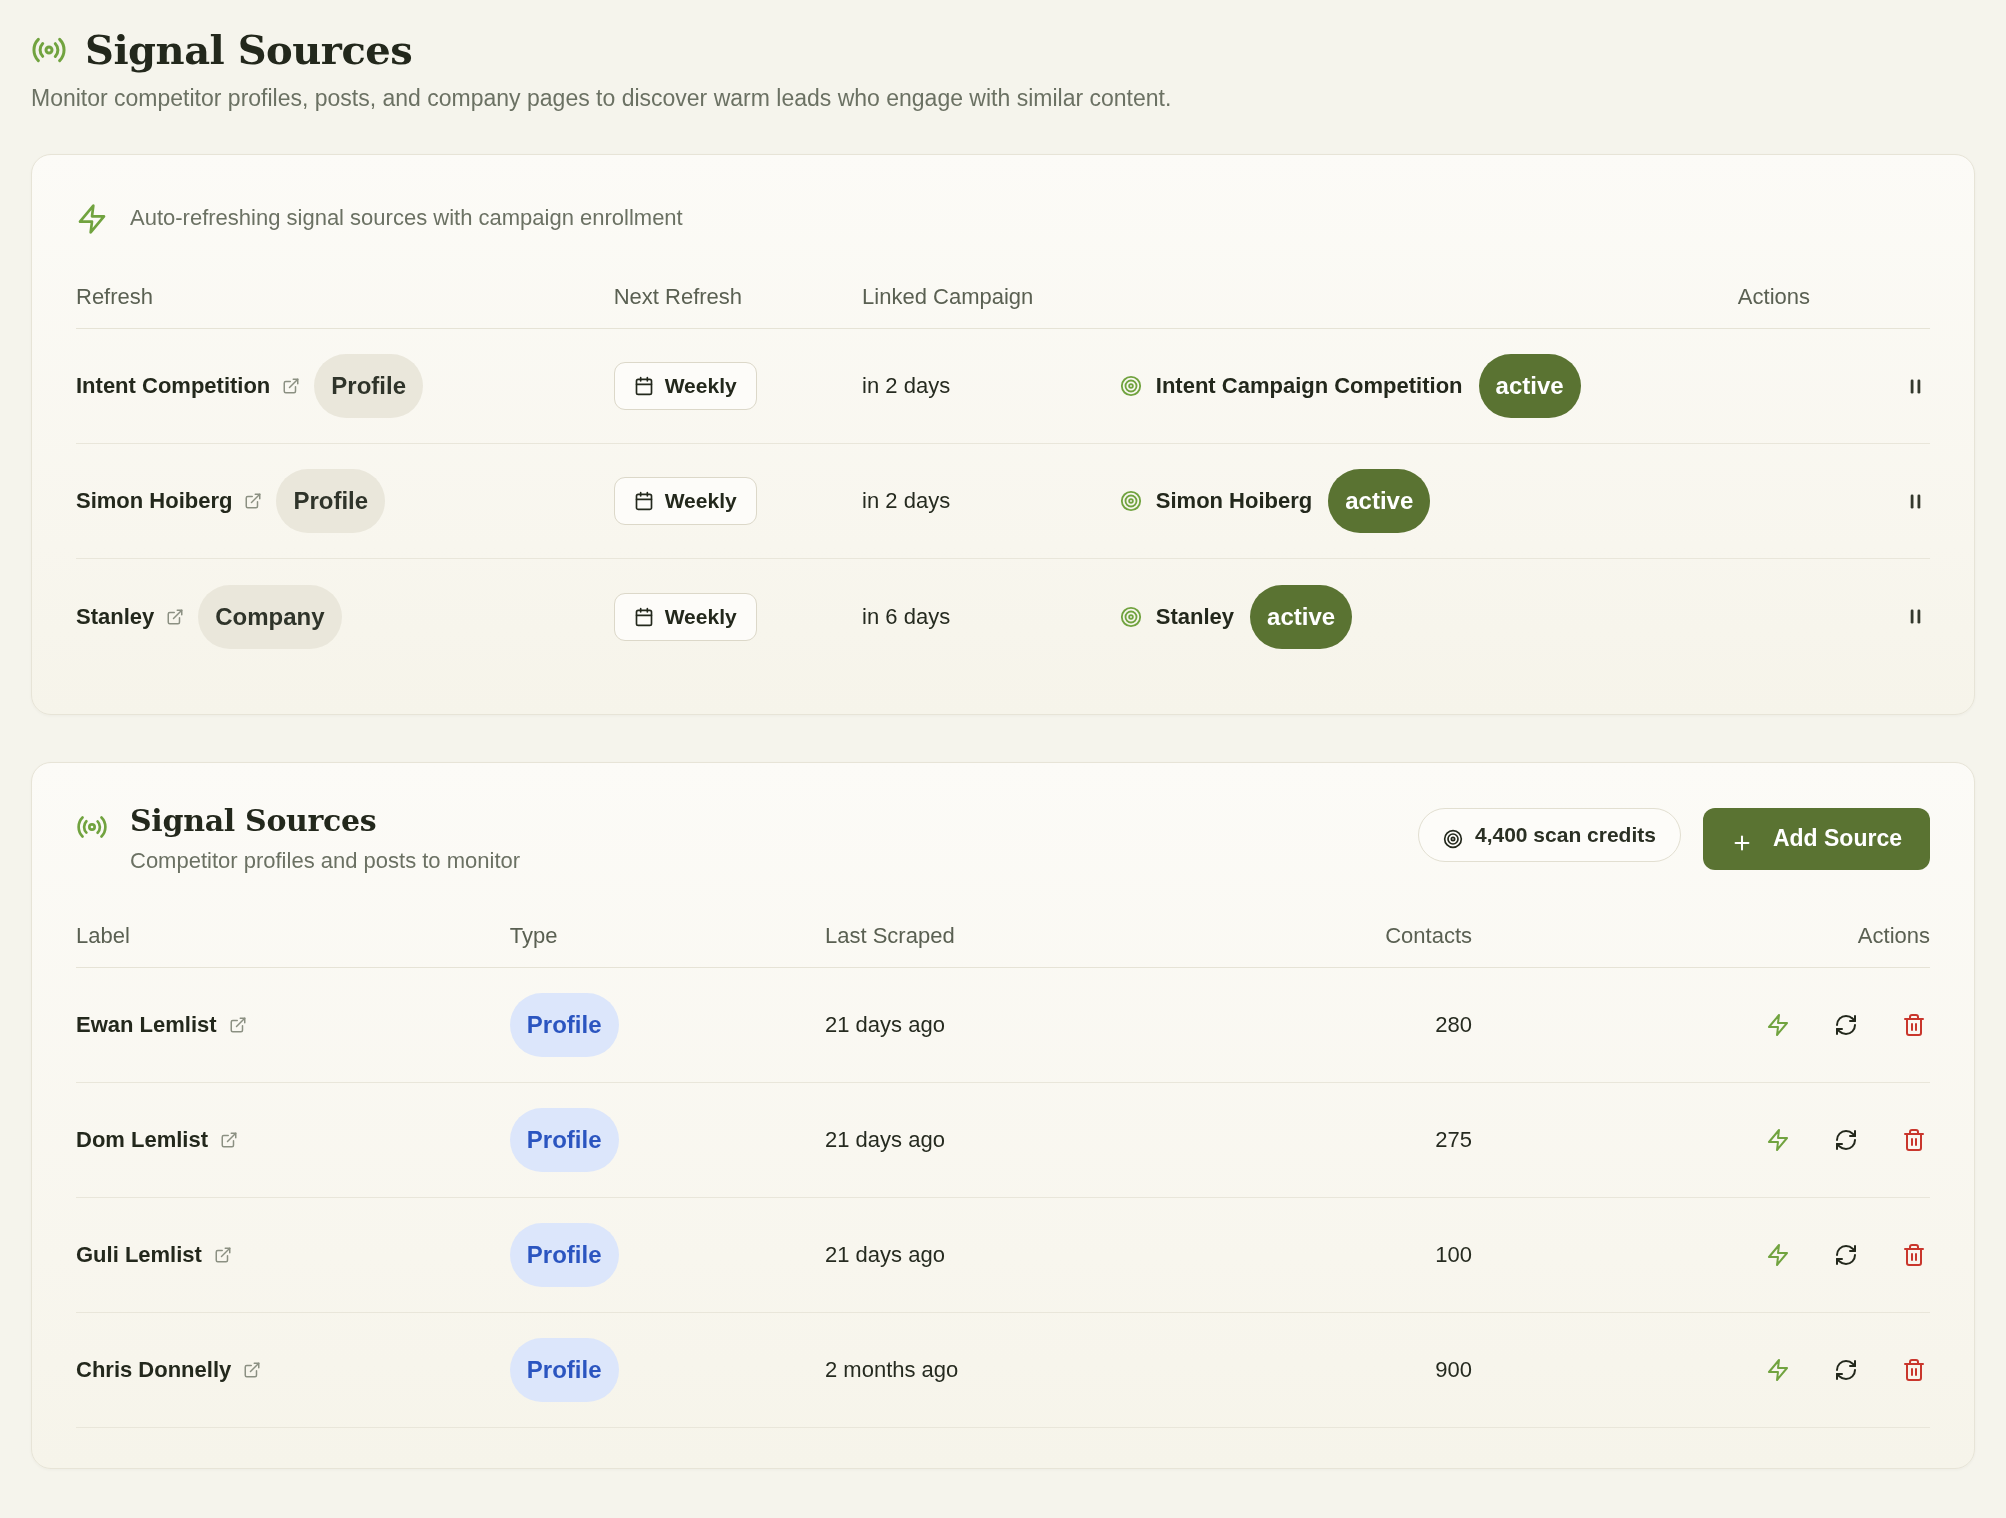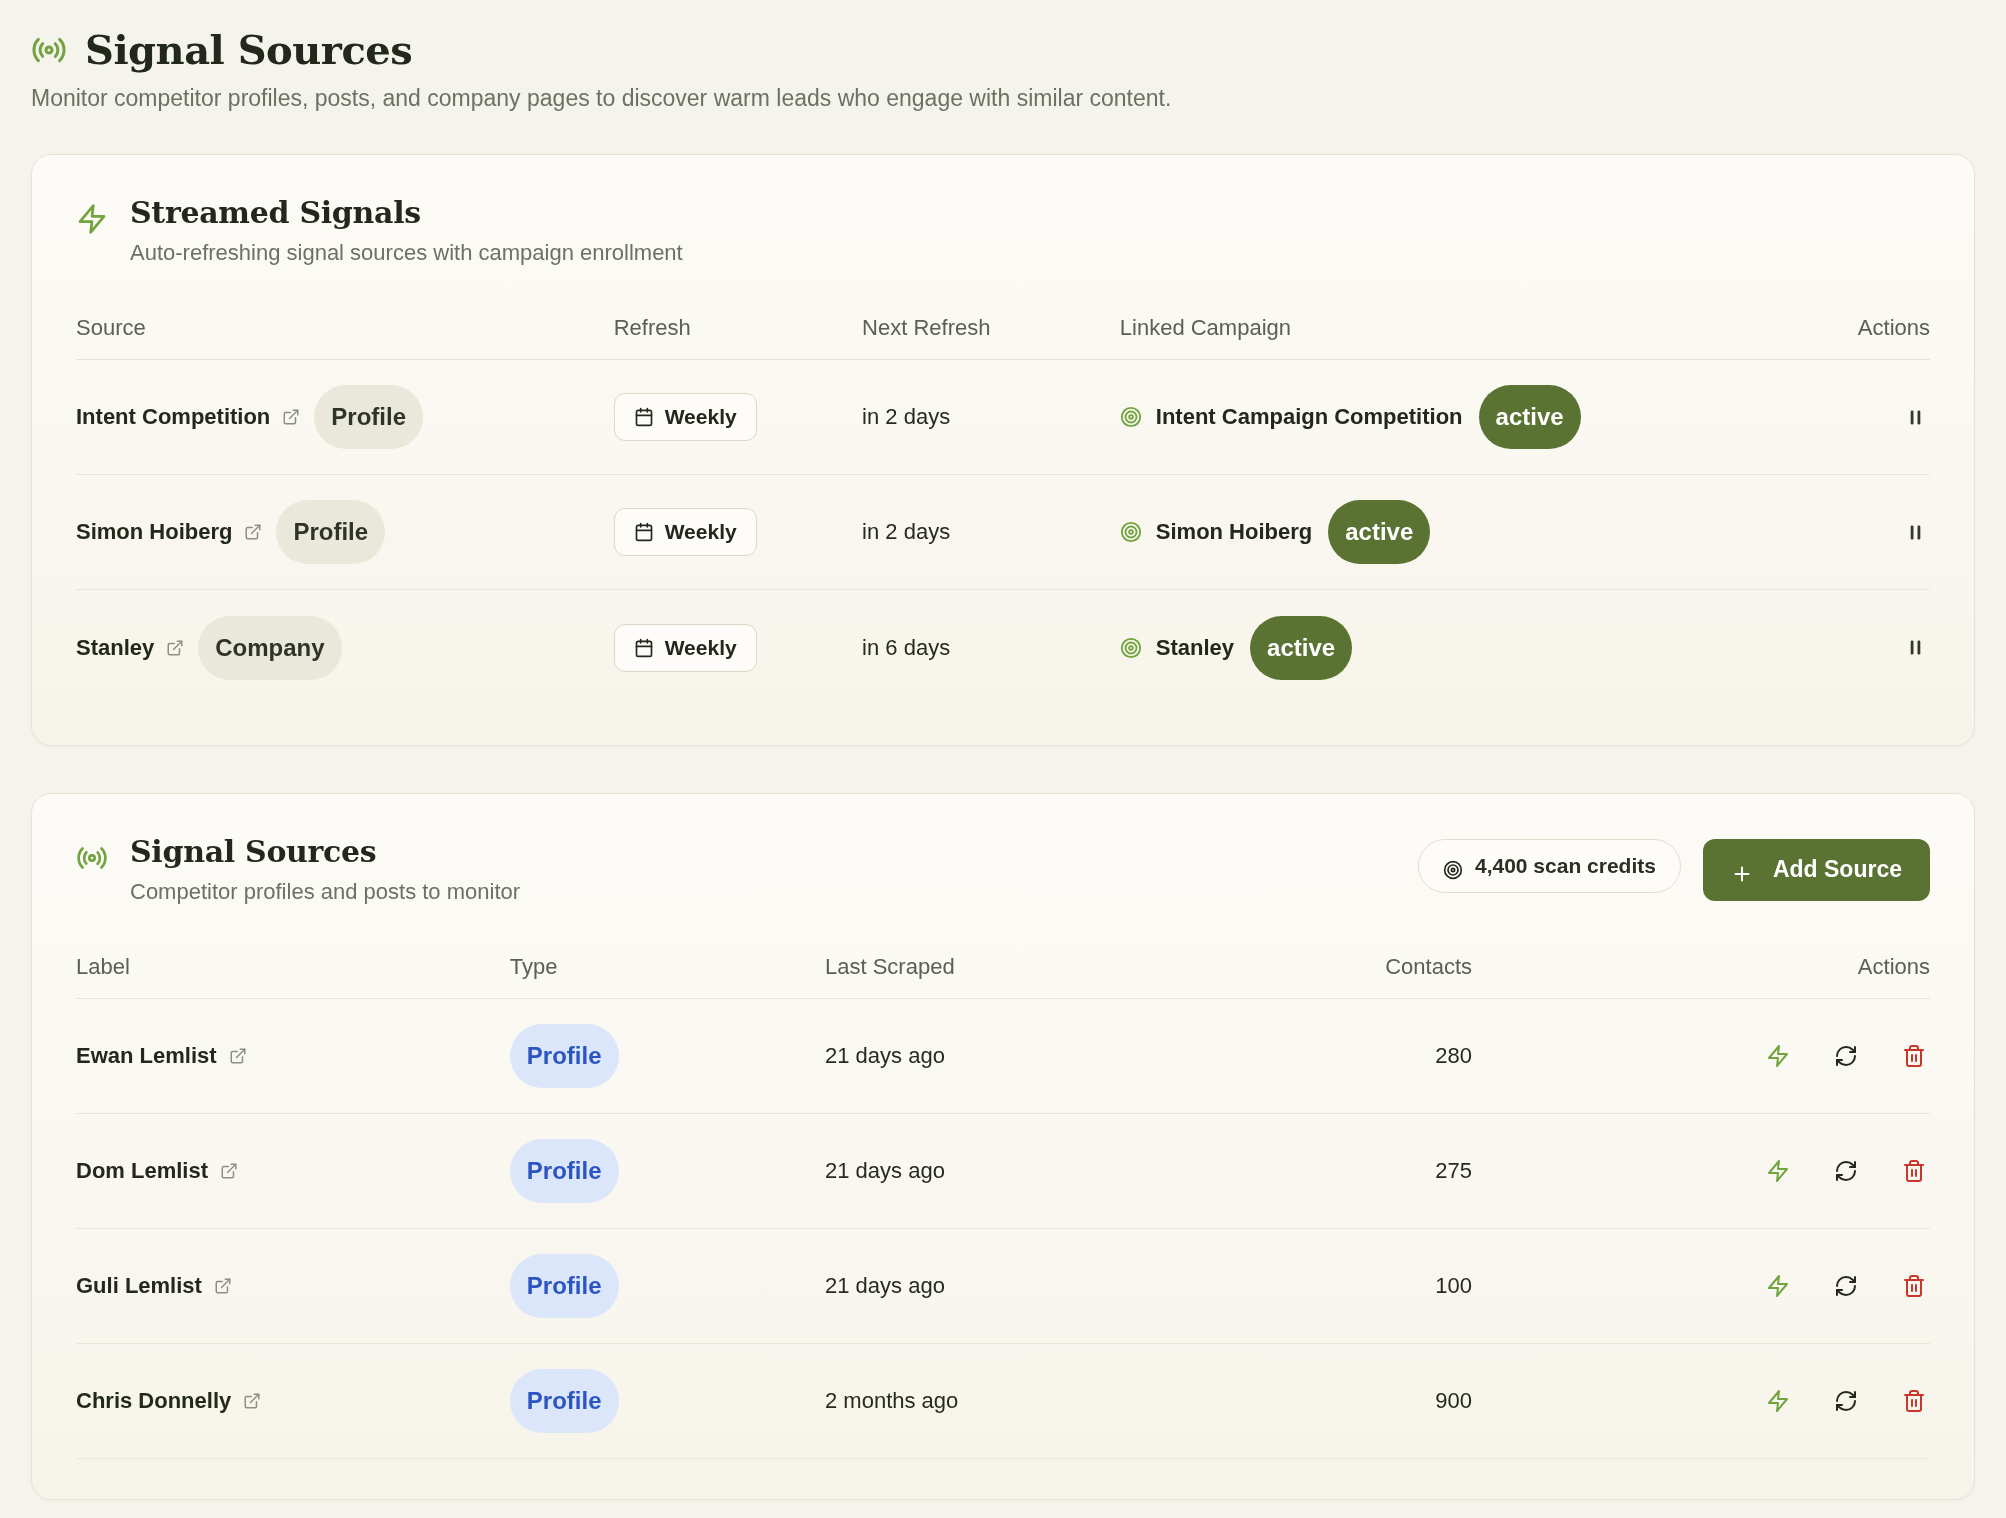--- a/index.html
+++ b/index.html
@@ -115,28 +115,26 @@
   </header>
 
   <section class="card">
     <div class="card-head">
       <span class="icon green">
         <svg width="32" height="32" viewBox="0 0 24 24" fill="none" stroke="currentColor" stroke-width="2" stroke-linecap="round" stroke-linejoin="round">
             <path d="M13 2 3 14h9l-1 8 10-12h-9l1-8z"></path>
           </svg>
       </span>
       <div>
-        <h2>Streamed Signals</h2>
         <p class="card-sub">Auto-refreshing signal sources with campaign enrollment</p>
       </div>
     </div>
 
     <div class="table t1">
       <div class="thead">
-        <div class="th">Source</div>
         <div class="th">Refresh</div>
         <div class="th">Next Refresh</div>
         <div class="th">Linked Campaign</div>
         <div class="th right">Actions</div>
       </div>
 
       <div class="trow">
         <div class="cell">
           <span class="name">Intent Competition</span>
           <button class="ext-link">

